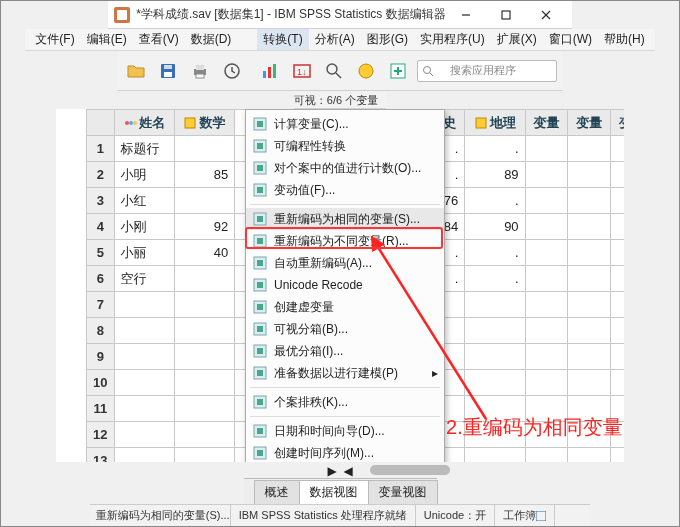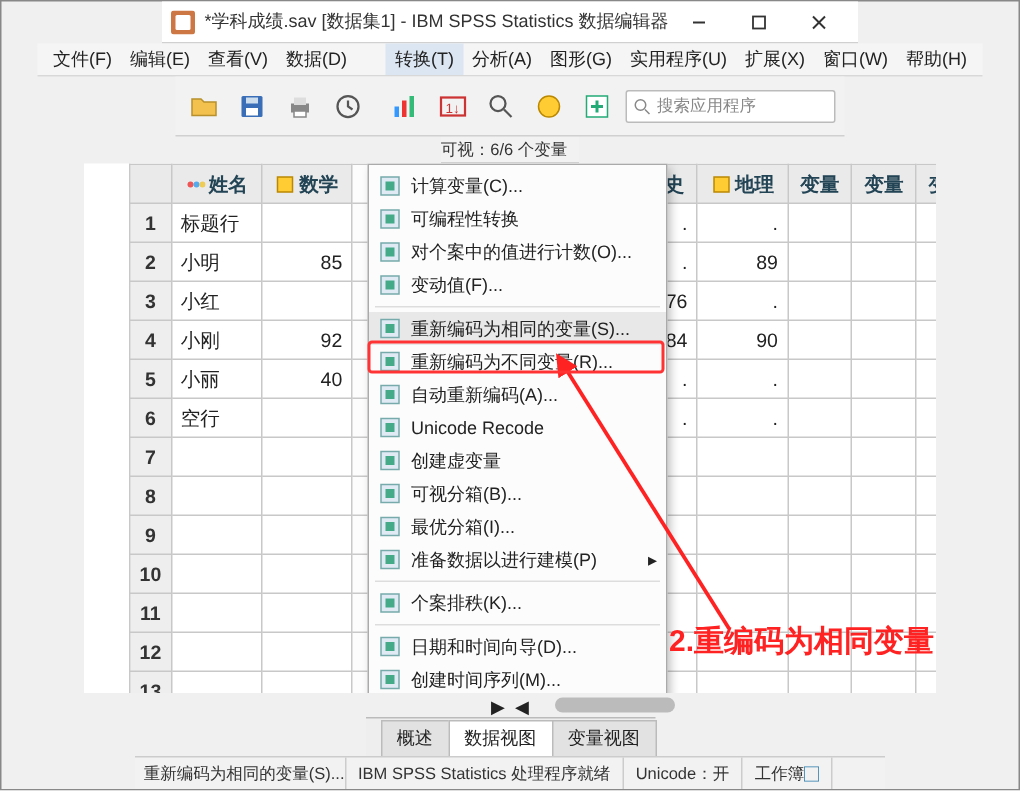--- a/index.html
+++ b/index.html
@@ -9,39 +9,39 @@
   .titlebar .app-icon { width:16px; height:16px; margin-right:6px; }
   .titlebar .title { flex:1; font-size:12px; color:#333; white-space:nowrap; overflow:hidden; }
   .win-btns { display:flex; gap:0; }
   .win-btn { width:40px; height:24px; display:flex; align-items:center; justify-content:center; }
   .win-btn svg { width:12px; height:12px; }
   .menubar { height:22px; background:#f5f5f5; display:flex; align-items:center; padding:0 4px; border-bottom:1px solid #d8d8d8; }
   .menu-item { padding:2px 6px; font-size:12px; color:#222; cursor:default; }
   .toolbar { height:40px; background:#f2f2f2; display:flex; align-items:center; padding:0 6px; border-bottom:1px solid #d0d0d0; gap:6px; position:relative; }
   .tb-icon { width:26px; height:26px; display:flex; align-items:center; justify-content:center; border:1px solid transparent; border-radius:3px; }
   .tb-icon svg { width:20px; height:20px; }
-  .search-box { margin-left:auto; width:140px; height:22px; border:1px solid #bbb; border-radius:2px; background:#fff; display:flex; align-items:center; padding:0 4px; color:#888; font-size:11px; }
+  .search-box { margin-left:auto; width:140px; height:22px; border:1px solid #bbb; border-radius:2px; background:#fff; display:flex; align-items:center; padding:0 4px; color:#888; font-size:11px;gap:12px; }
   .search-box .mag { width:12px; height:12px; margin-right:4px; }
   .vis-label { height:18px; background:#f2f2f2; text-align:right; padding-right:8px; font-size:11px; color:#333; border-bottom:1px solid #d0d0d0; line-height:18px;}
   .grid-area { flex:1; position:relative; overflow:hidden; background:#fff; }
   table.data { border-collapse:collapse; width:100%; background:#fff;margin-left:30px; }
   table.data th, table.data td { border:1px solid #c8c8c8; height:26px; padding:0 6px; font-size:13px; }
   table.data th { background:#eaeaea; font-weight:bold; color:#245; }
   th.rowhdr { width:24px; background:#eee; color:#333; font-weight:normal; text-align:center;}
   td.rowhdr { background:#eee; text-align:center; font-weight:bold; color:#333;}
   .col-icon { width:14px; height:14px; vertical-align:middle; margin-right:2px;}
   .dropdown { position:absolute; left:189px; top:0; width:200px; background:#fcfcfc; border:1px solid #aaa; box-shadow:2px 3px 6px rgba(0,0,0,0.25); z-index:50; padding:3px 0; }
   .dd-item { height:22px; display:flex; align-items:center; padding:0 6px; font-size:12px; color:#222; gap:6px; position:relative;}
   .dd-item .dd-label { flex:1; white-space:nowrap; overflow:hidden; }
   .dd-sep { height:1px; background:#ddd; margin:3px 4px; }
   .dd-icon { width:16px; height:16px; display:flex; align-items:center; justify-content:center; }
   .dd-item.highlight { background:#e8e8e8; }
   .hl-box { position:absolute; border:2px solid #f33; border-radius:3px; pointer-events:none; z-index:60; }
   .arrow-svg { position:absolute; z-index:55; pointer-events:none; }
-  .annotation { position:absolute; color:#f22; font-size:20px; font-weight:700; z-index:56; }
+  .annotation { position:absolute; color:#f22; font-size:20px; font-weight:400; z-index:56; }
   .bottom-tabs { height:26px; background:#eee; border-top:1px solid #bbb; display:flex; align-items:flex-end; padding-left:10px; gap:0; }
   .btab { padding:3px 10px; font-size:12px; border:1px solid #bbb; border-bottom:none; background:#e2e2e2; margin-right:-1px; cursor:default;}
   .btab.active { background:#fff; }
   .statusbar { height:22px; background:#f2f2f2; border-top:1px solid #ccc; display:flex; align-items:center; font-size:11px; padding:0 6px; color:#333;}
   .statusbar .sp { flex:1; }
   .statusbar .cell { padding:0 8px; border-left:1px solid #ccc; height:100%; display:flex; align-items:center;}
   .hscroll { height:16px; background:#eee; border-top:1px solid #ccc; position:relative;}
   .hscroll .thumb { position:absolute; left:30px; top:2px; height:10px; width:80px; background:#bbb; border-radius:5px;}
   .hscroll .arr { position:absolute; top:0; width:16px; height:16px; display:flex; align-items:center; justify-content:center;}
   .hscroll .arr.l{left:0;} .hscroll .arr.r{right:0;}

